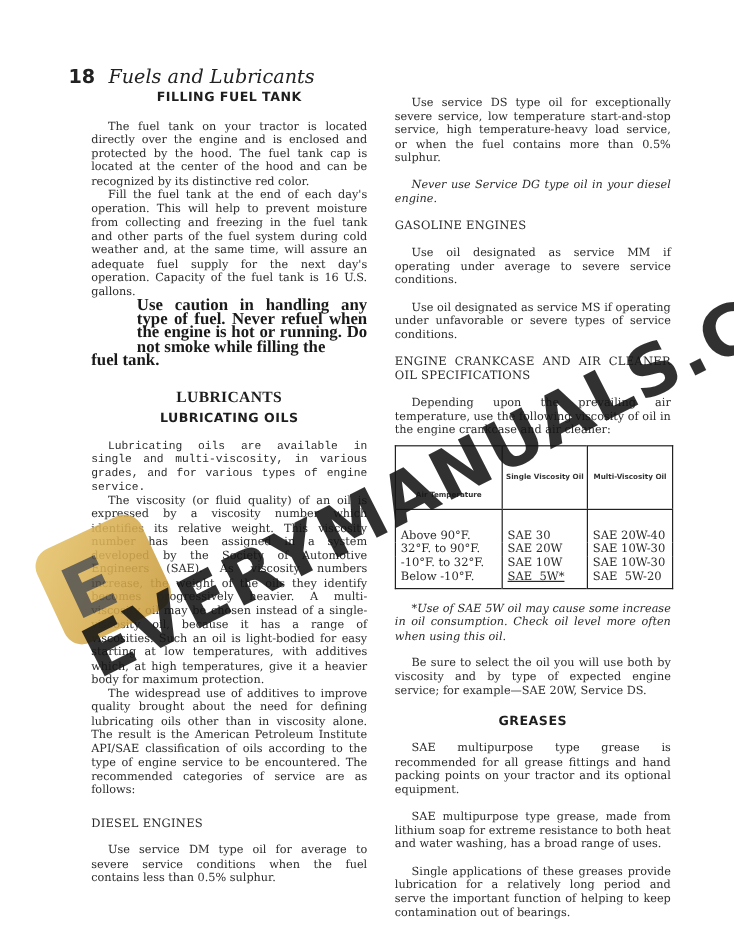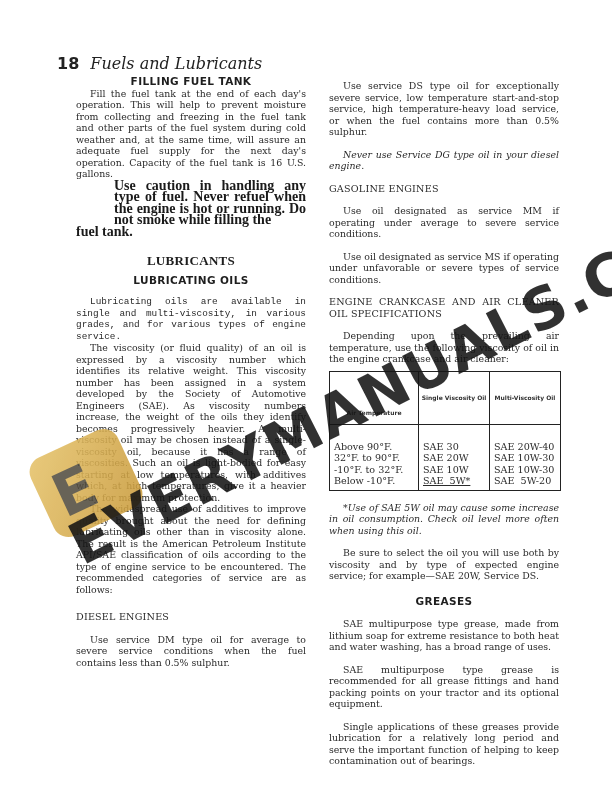--- a/index.html
+++ b/index.html
@@ -45,20 +45,21 @@
 
 <div class="page">
 
   <div class="running-head">
     <span class="num">18</span>
     <span class="title">Fuels and Lubricants</span>
   </div>
 
   <div class="col col-left">
     <div class="h-sans h2" style="margin-top:4px;">FILLING FUEL TANK</div>
+    <p class="indent" style="margin-top:12px;">The fuel tank on your tractor is located directly over the engine and is enclosed and protected by the hood. The fuel tank cap is located at the center of the hood and can be recognized by its distinctive red color.</p>
     <p class="indent">Fill the fuel tank at the end of each day's operation. This will help to prevent moisture from collecting and freezing in the fuel tank and other parts of the fuel system during cold weather and, at the same time, will assure an adequate fuel supply for the next day's operation. Capacity of the fuel tank is 16 U.S. gallons.</p>
     <div class="warn">
       <span class="line1">Use caution in handling any type of fuel. Never refuel when the engine is hot or running. Do not smoke while filling the</span>
       <span>fuel tank.</span>
     </div>
 
     <div class="h-sans h1" style="margin-top:18px;">LUBRICANTS</div>
     <div class="h-sans h2" style="margin-top:8px;">LUBRICATING OILS</div>
     <p class="indent" style="margin-top:10px;font-family:Liberation Mono, monospace;">Lubricating oils are available in single and multi-viscosity, in various grades, and for various types of engine service.</p>
     <p class="indent">The viscosity (or fluid quality) of an oil is expressed by a viscosity number which identifies its relative weight. This viscosity number has been assigned in a system developed by the Society of Automotive Engineers (SAE). As viscosity numbers increase, the weight of the oils they identify becomes progressively heavier. A multi-viscosity oil may be chosen instead of a single-viscosity oil, because it has a range of viscosities. Such an oil is light-bodied for easy starting at low temperatures, with additives which, at high temperatures, give it a heavier body for maximum protection.</p>
@@ -105,22 +106,22 @@
           <td>Below -10°F.</td>
           <td style="white-space:pre;text-decoration:underline;">SAE  5W*</td>
           <td style="white-space:pre;">SAE  5W-20</td>
         </tr>
       </tbody>
     </table>
 
     <p class="indent italic gap">*Use of SAE 5W oil may cause some increase in oil consumption. Check oil level more often when using this oil.</p>
     <p class="indent gap">Be sure to select the oil you will use both by viscosity and by type of expected engine service; for example—SAE 20W, Service DS.</p>
     <div class="h-sans h2" style="margin-top:14px;">GREASES</div>
+    <p class="indent gap">SAE multipurpose type grease is recommended for all grease fittings and hand packing points on your tractor and its optional equipment.</p>
     <p class="indent gap">SAE multipurpose type grease, made from lithium soap for extreme resistance to both heat and water washing, has a broad range of uses.</p>
-    <p class="indent gap">SAE multipurpose type grease is recommended for all grease fittings and hand packing points on your tractor and its optional equipment.</p>
     <p class="indent gap">Single applications of these greases provide lubrication for a relatively long period and serve the important function of helping to keep contamination out of bearings.</p>
   </div>
 
   <div class="logo-tile">
     <span class="glyph">E</span>
   </div>
   <div class="watermark">EVERYMANUALS.COM</div>
 </div>
 
 </body></html>

